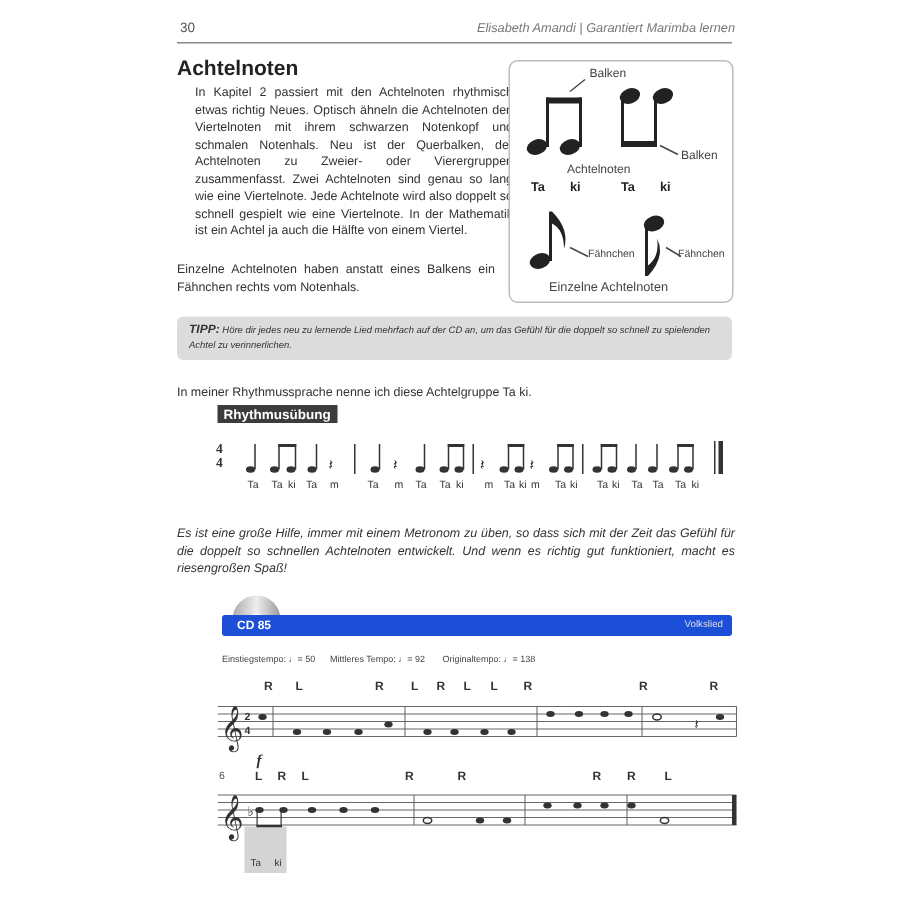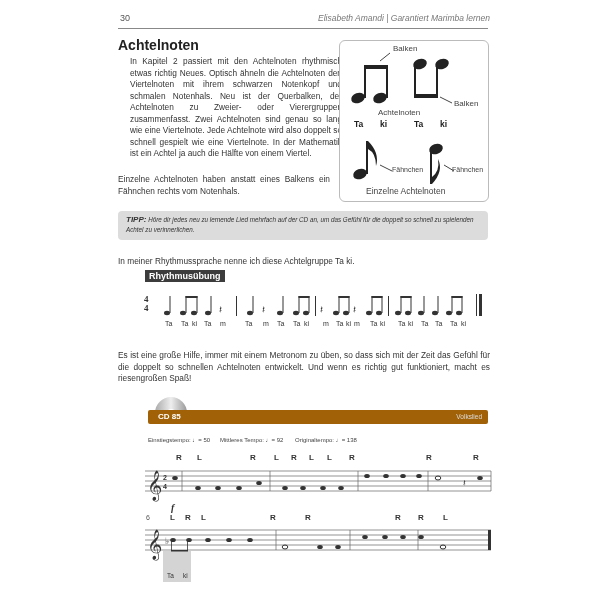--- a/index.html
+++ b/index.html
@@ -14,22 +14,22 @@
   .p2{left:118px;top:174px;width:212px;}
   .figbox{left:339px;top:40px;width:148px;height:160px;border:1.5px solid #bbb;border-radius:6px;background:#fff;}
   .figlbl{font-size:8px;color:#444;}
   .figbold{font-size:8.5px;font-weight:bold;color:#222;}
   .tip{left:118px;top:211px;width:370px;height:29px;background:#dcdcdc;border-radius:4px;}
   .tip-text{position:absolute;left:8px;top:4px;width:355px;font-size:6.3px;line-height:10px;color:#333;font-style:italic;}
   .tip-text b{font-size:8px;}
   .line1{left:118px;top:256px;font-size:8.3px;color:#333;}
   .badge{left:145px;top:270px;background:#3c3c3c;color:#fff;font-size:9px;font-weight:bold;padding:1px 4px;}
   .syll{font-size:7px;color:#333;position:absolute;top:320px;}
-  .p3{left:118px;top:350px;width:372px;}
-  .cdbar{left:148px;top:410px;width:340px;height:14px;background:#a16207;border-radius:2px;}
+  .p3{left:118px;top:350px;width:372px;font-style:italic;}
+  .cdbar{left:148px;top:410px;width:340px;height:14px;background:#1d4ed8;border-radius:2px;}
   .cd-lbl{position:absolute;left:10px;top:2px;font-size:8px;font-weight:bold;color:#fff;}
   .cd-title{position:absolute;left:0;width:100%;text-align:center;top:0;font-size:11px;font-weight:bold;color:#fff;}
   .cd-genre{position:absolute;right:6px;top:3px;font-size:6.5px;color:#ddd;}
   .tempo{top:437px;font-size:6px;color:#444;}
   .hand{font-size:8px;font-weight:bold;color:#333;position:absolute;}
   .taki-box{left:163px;top:551px;width:28px;height:31px;background:#d4d4d4;}
 </style>
 </head>
 <body>
 

